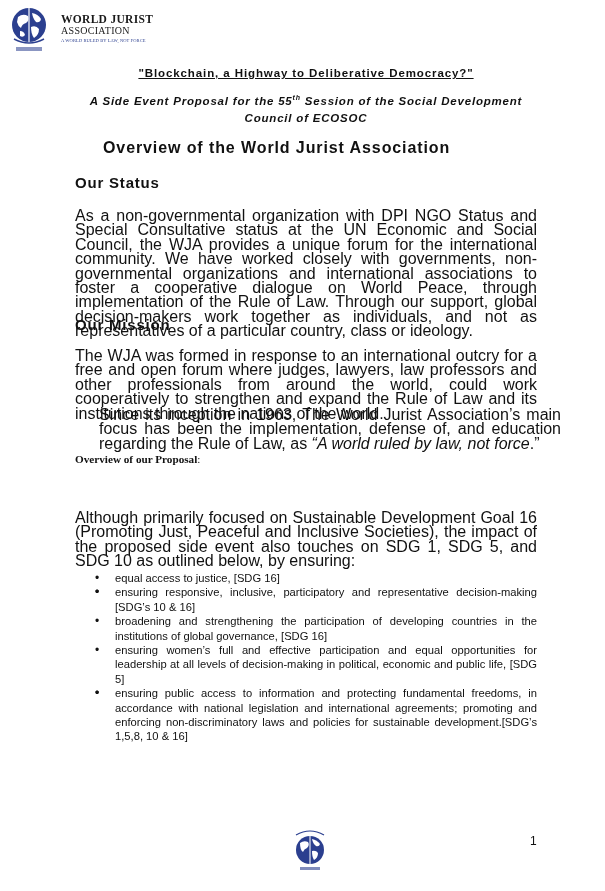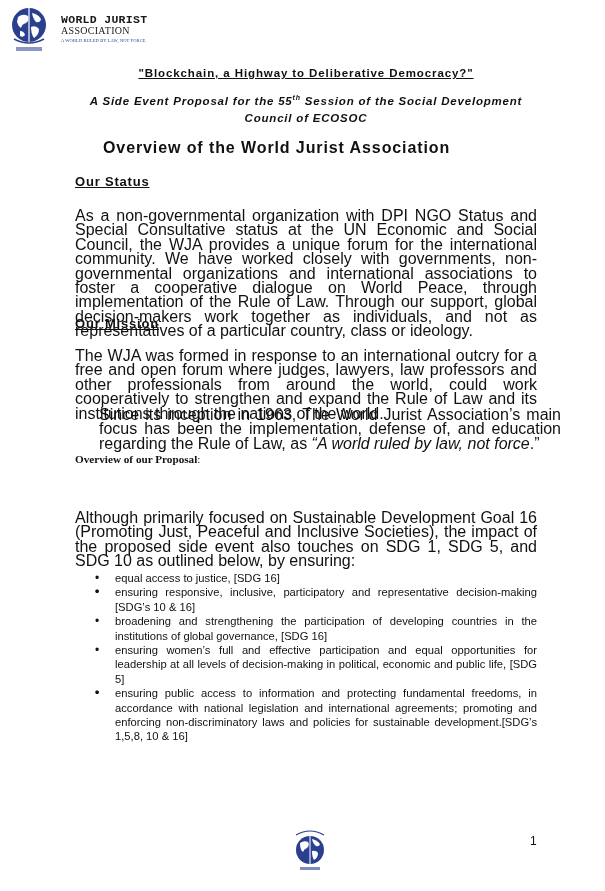--- a/index.html
+++ b/index.html
@@ -3,36 +3,36 @@
   <meta charset="utf-8">
   <style>
     html, body { margin: 0; padding: 0; background: #ffffff; }
     body {
       width: 605px; height: 891px; position: relative; overflow: hidden;
       font-family: "Liberation Sans", "DejaVu Sans", sans-serif;
       color: #111;
     }
     .logo-top { position: absolute; left: 10px; top: 5px; width: 170px; height: 50px; }
     .logo-globe { position: absolute; left: 0; top: 0; width: 38px; height: 50px; }
-    .logo-text-main { position: absolute; left: 51px; top: 9px; font-family: Liberation Mono, monospace; font-size: 11.5px; font-weight: bold; letter-spacing: 0.3px; color: #1a1a1a; line-height: 11px; }
+    .logo-text-main { position: absolute; left: 51px; top: 9px; font-family: Liberation Serif, serif; font-size: 11.5px; font-weight: bold; letter-spacing: 0.3px; color: #1a1a1a; line-height: 11px; }
     .logo-text-sub { position: absolute; left: 51px; top: 21px; font-family: "Liberation Serif", "DejaVu Serif", serif; font-size: 10px; letter-spacing: 0.3px; color: #1a1a1a; line-height: 10px; }
     .logo-text-tag { position: absolute; left: 51px; top: 33px; font-family: "Liberation Serif", "DejaVu Serif", serif; font-size: 4.5px; color: #2b3f8f; letter-spacing: 0.1px; white-space: nowrap; }
 
     .doc { position: absolute; left: 75px; top: 0; width: 462px; }
     .title-line {
       position: absolute; left: 0; width: 462px; top: 67px; text-align: center;
       font-size: 11.5px; font-weight: bold; letter-spacing: 0.9px; text-decoration: underline;
     }
     .subtitle {
       position: absolute; left: 0; width: 462px; top: 93px; text-align: center;
       font-size: 11.5px; font-weight: bold; font-style: italic; letter-spacing: 0.8px; line-height: 17px;
     }
     .subtitle sup { font-size: 7px; vertical-align: 5px; line-height: 0; }
     .h1 { position: absolute; left: 0; top: 139px; font-size: 16px; font-weight: bold; letter-spacing: 0.9px; margin-left: 28px; }
-    .h2 { position: absolute; left: 0; font-size: 13px; font-weight: bold; letter-spacing: 0.8px; text-decoration: underline; }
+    .h2 { position: absolute; left: 0; font-size: 15px; font-weight: bold; letter-spacing: 0.8px; }
     .para {
       position: absolute; left: 0; width: 462px; font-size: 16px; line-height: 14.4px;
       text-align: justify; margin: 0;
     }
     .para em { font-style: italic; }
     .bold-label { position: absolute; left: 0; font-size: 11.2px; font-weight: bold; font-family: Liberation Serif, serif; }
     .bullets { position: absolute; left: 0; top: 571px; width: 462px; margin: 0; padding: 0; list-style: none; }
     .bullets li { position: relative; padding-left: 40px; font-size: 11.2px; line-height: 14.4px; text-align: justify; }
     .bullets li .dot { position: absolute; left: 20px; top: 0; font-size: 12px; }
     .logo-bottom { position: absolute; left: 290px; top: 825px; width: 40px; height: 50px; }

